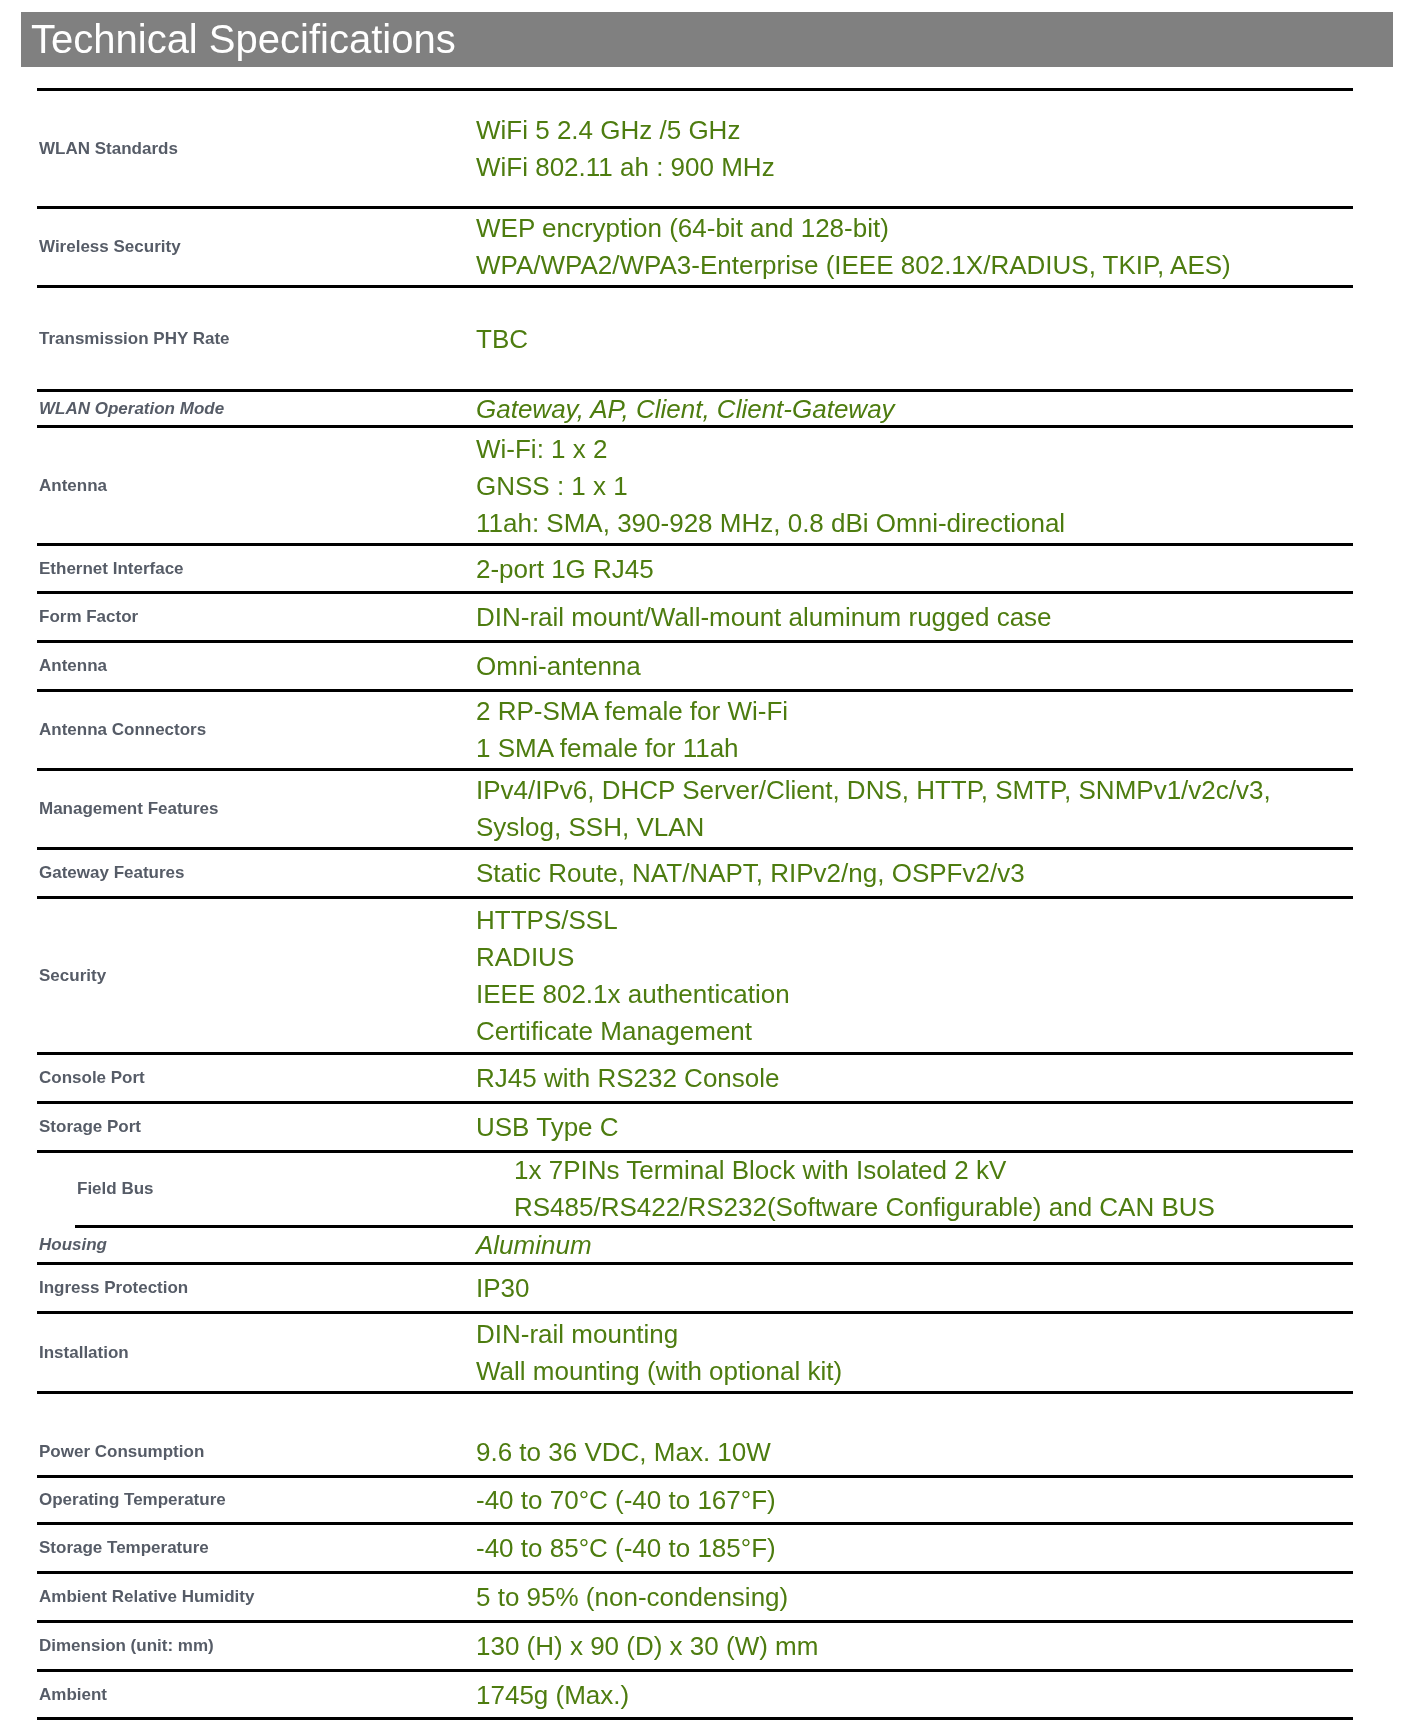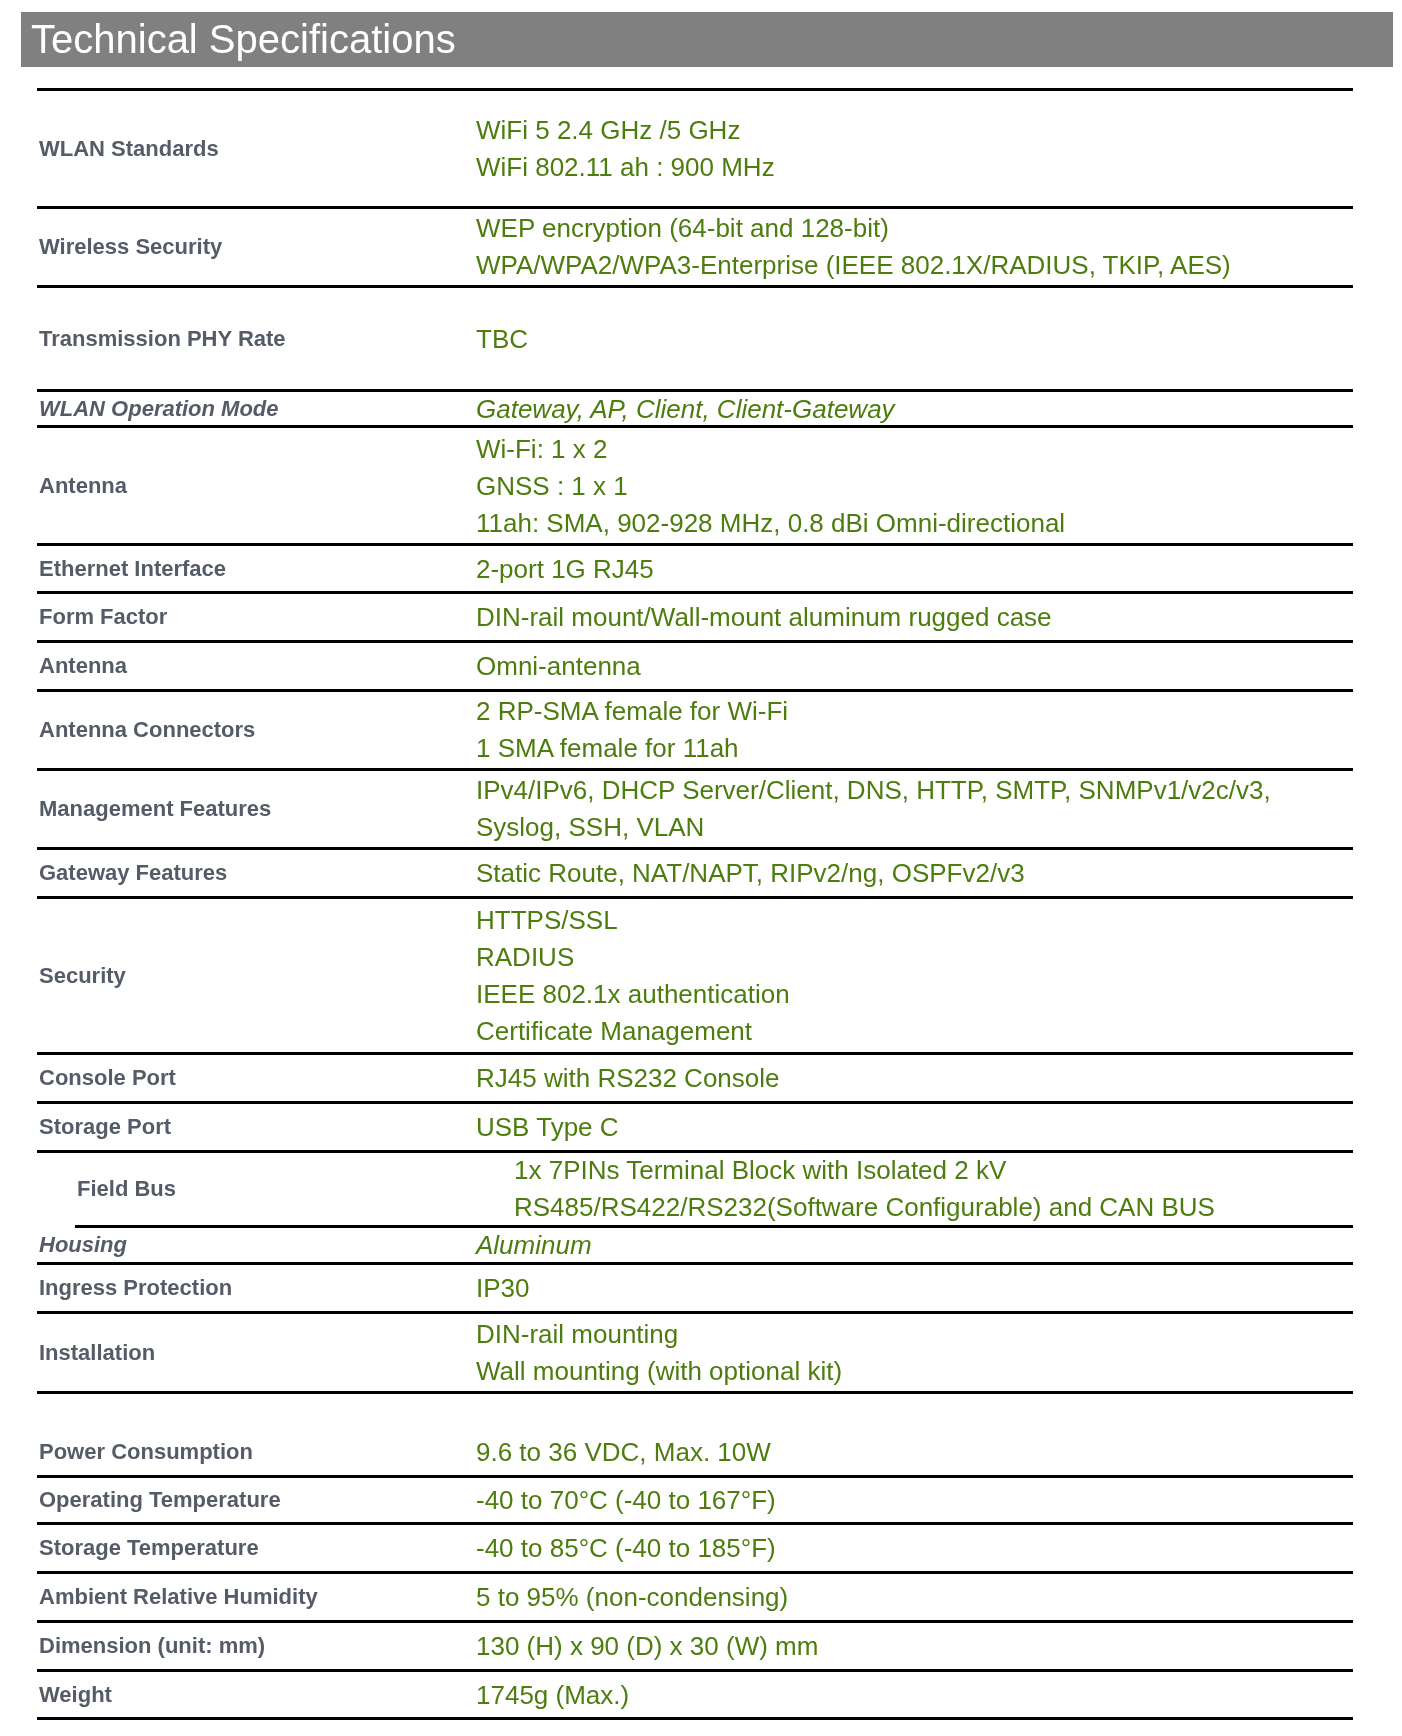--- a/index.html
+++ b/index.html
@@ -6,21 +6,21 @@
   body { width: 1402px; height: 1736px; position: relative; overflow: hidden;
          font-family: "Liberation Sans", "DejaVu Sans", sans-serif; }
   .banner { position: absolute; left: 21px; top: 12px; width: 1343px; height: 55px;
             background: #808080; padding-left: 29px; }
   .banner-title { position: absolute; left: 10px; top: 4px; color: #ffffff;
                   font-size: 40px; line-height: 46px; letter-spacing: 0px; white-space: nowrap; }
   .spec-table { position: absolute; left: 37px; top: 88px; width: 1316px; }
   .top-rule { height: 3px; background: #000; }
   .spec-row { position: relative; border-bottom: 3px solid #000; box-sizing: border-box; }
   .spec-label { position: absolute; left: 2px; top: 50%; transform: translateY(-50%);
-                font-weight: bold; color: #565c67; font-size: 22px; white-space: nowrap; }
+                font-weight: bold; color: #565c67; font-size: 17px; white-space: nowrap; }
   .spec-value { position: absolute; left: 439px; top: 50%; transform: translateY(-50%);
                 color: #4d7c0f; font-size: 26px; line-height: 37px; }
   .spec-value .line { display: block; white-space: nowrap; }
 </style>
 </head>
 <body>
 
 <div class="banner">
   <div class="banner-title">Technical Specifications</div>
 </div>
@@ -51,21 +51,21 @@
       <div class="spec-label">WLAN Operation Mode</div>
       <div class="spec-value">
         <span class="line">Gateway, AP, Client, Client-Gateway</span>
       </div>
     </div>
     <div class="spec-row" style="height: 118px;">
       <div class="spec-label">Antenna</div>
       <div class="spec-value">
         <span class="line">Wi-Fi: 1 x 2</span>
         <span class="line">GNSS : 1 x 1</span>
-        <span class="line">11ah: SMA, 902-928 MHz, 0.8 dBi Omni-directional</span>
+        <span class="line">11ah: SMA, 390-928 MHz, 0.8 dBi Omni-directional</span>
       </div>
     </div>
     <div class="spec-row" style="height: 48px;">
       <div class="spec-label">Ethernet Interface</div>
       <div class="spec-value">
         <span class="line">2-port 1G RJ45</span>
       </div>
     </div>
     <div class="spec-row" style="height: 49px;">
       <div class="spec-label">Form Factor</div>
@@ -170,18 +170,18 @@
         <span class="line">5 to 95% (non-condensing)</span>
       </div>
     </div>
     <div class="spec-row" style="height: 49px;">
       <div class="spec-label">Dimension (unit: mm)</div>
       <div class="spec-value">
         <span class="line">130 (H) x 90 (D) x 30 (W) mm</span>
       </div>
     </div>
     <div class="spec-row" style="height: 48px;">
-      <div class="spec-label">Weight</div>
+      <div class="spec-label">Ambient</div>
       <div class="spec-value">
         <span class="line">1745g (Max.)</span>
       </div>
     </div>
   </div>
 
 </body></html>

